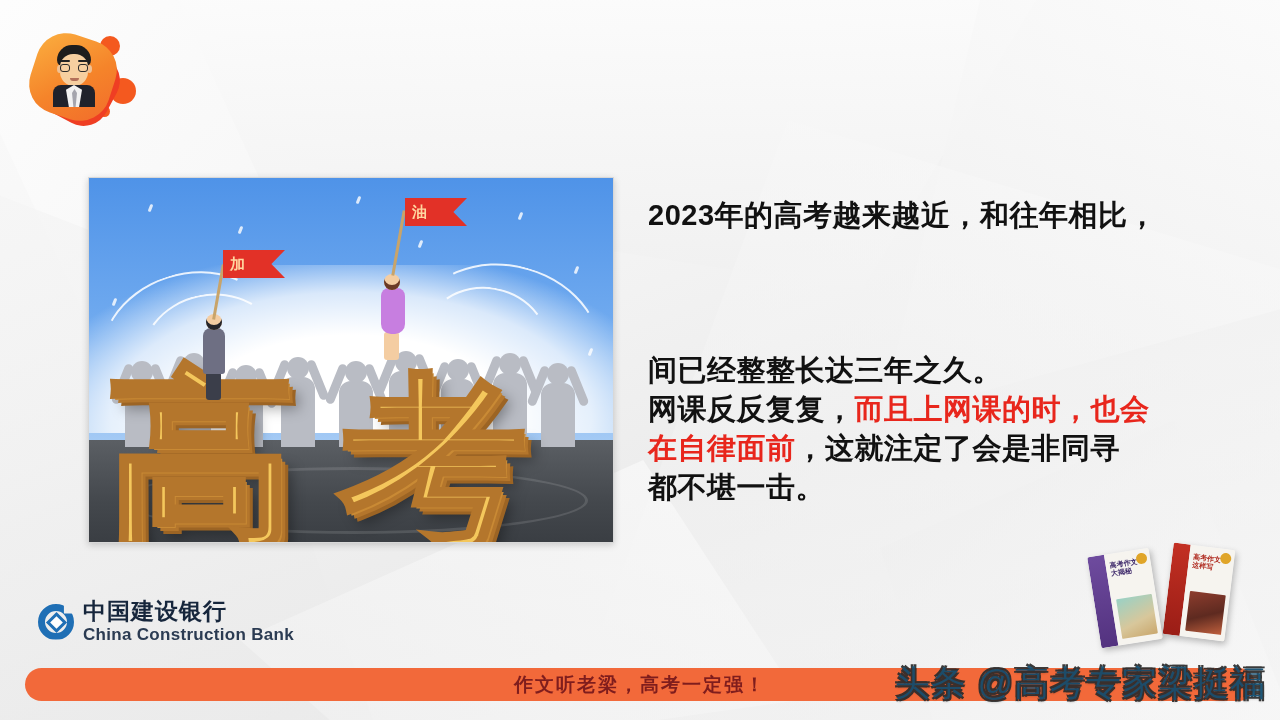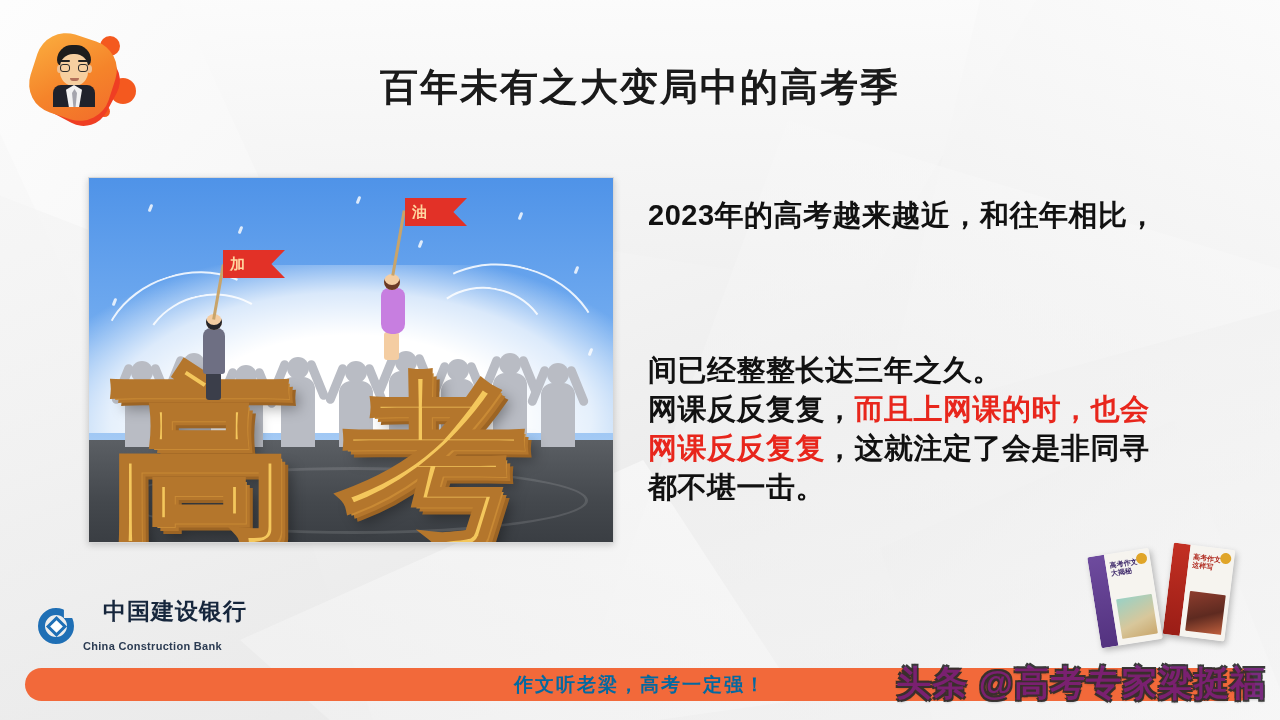--- a/index.html
+++ b/index.html
@@ -380,28 +380,27 @@
     transform: rotate(45deg);
     border: 3px solid #1f6fb5;
     box-sizing: border-box;
   }
   .ccb-text { line-height: 1; }
   .ccb-cn {
     font-size: 23px;
     font-weight: 700;
     color: #16263c;
     letter-spacing: 1px;
-    margin-left: 20px;
   }
   .ccb-en {
-    font-size: 11px;
+    font-size: 17px;
     font-weight: 700;
     color: #2b3b52;
     letter-spacing: .3px;
-    margin-top: 18px;
+    margin-top: 3px;
   }
 
   
   #books {
     position: absolute;
     right: 8px;
     top: 540px;
     width: 200px;
     height: 118px;
   }
@@ -460,33 +459,33 @@
     border-radius: 17px;
   }
   #bottom-bar-text {
     position: absolute;
     left: 0; right: 0;
     top: 669px;
     text-align: center;
     font-family: "Liberation Serif", "DejaVu Serif", serif;
     font-size: 19px;
     font-weight: 700;
-    color: #0369a1;
+    color: #7f1d1d;
     line-height: 31px;
     letter-spacing: 2px;
   }
 
   
   #watermark {
     position: absolute;
     right: 14px;
     top: 660px;
     font-size: 35px;
-    font-weight: 700;
-    color: #701a75;
+    font-weight: 400;
+    color: #0c4a6e;
     letter-spacing: 1px;
     white-space: nowrap;
     text-shadow:
       -1.6px -1.6px 0 #2b2b2b,
        1.6px -1.6px 0 #2b2b2b,
       -1.6px  1.6px 0 #2b2b2b,
        1.6px  1.6px 0 #2b2b2b,
        0 2px 3px rgba(0,0,0,.35);
     opacity: .92;
   }
@@ -519,21 +518,20 @@
       <div class="p-brow-l"></div>
       <div class="p-brow-r"></div>
       <div class="p-glasses"></div>
       <div class="p-mouth"></div>
       <div class="p-suit"></div>
       <div class="p-shirt"></div>
       <div class="p-tie"></div>
     </div>
   </div>
 
-  <div id="slide-title">百年未有之大变局中的高考季</div>
 
   <div id="illustration">
     <div class="sky"></div>
     <div class="splash"></div>
     <div class="splash-arc sa1"></div>
     <div class="splash-arc sa2"></div>
     <div class="splash-arc sa3"></div>
     <div class="splash-arc sa4"></div>
 
     <div class="drop" style="left:60px;  top:26px;"></div>
@@ -597,21 +595,21 @@
     </div>
   </div>
 
   <div id="body-text">
     <span>2023年的高考越来越近，和往年相比，</span><br>
     <br>
     <br>
     <br>
     <span>间已经整整长达三年之久。</span><br>
     <span>网课反反复复，</span><span class="hl">而且上网课的时，也会</span><br>
-    <span class="hl">网课反反复复</span><span>，这就注定了会是非同寻</span><br>
+    <span class="hl">在自律面前</span><span>，这就注定了会是非同寻</span><br>
     <span>都不堪一击。</span>
   </div>
 
 
   <div id="ccb-logo">
     <div class="ccb-mark">
       <div class="ring"></div>
       <div class="inner"></div>
     </div>
     <div class="ccb-text">

